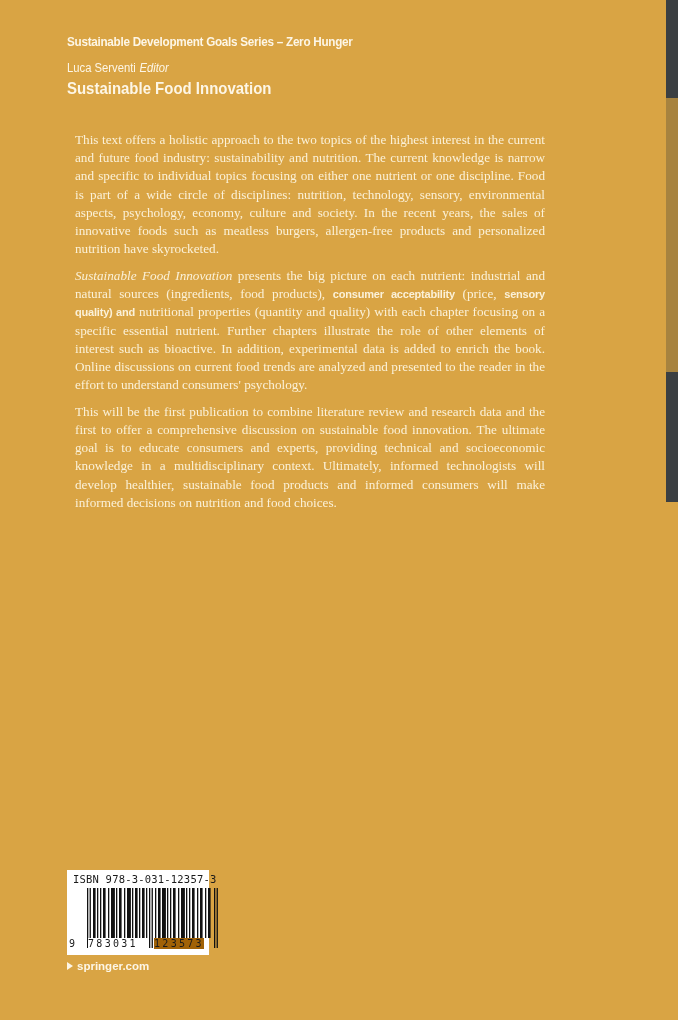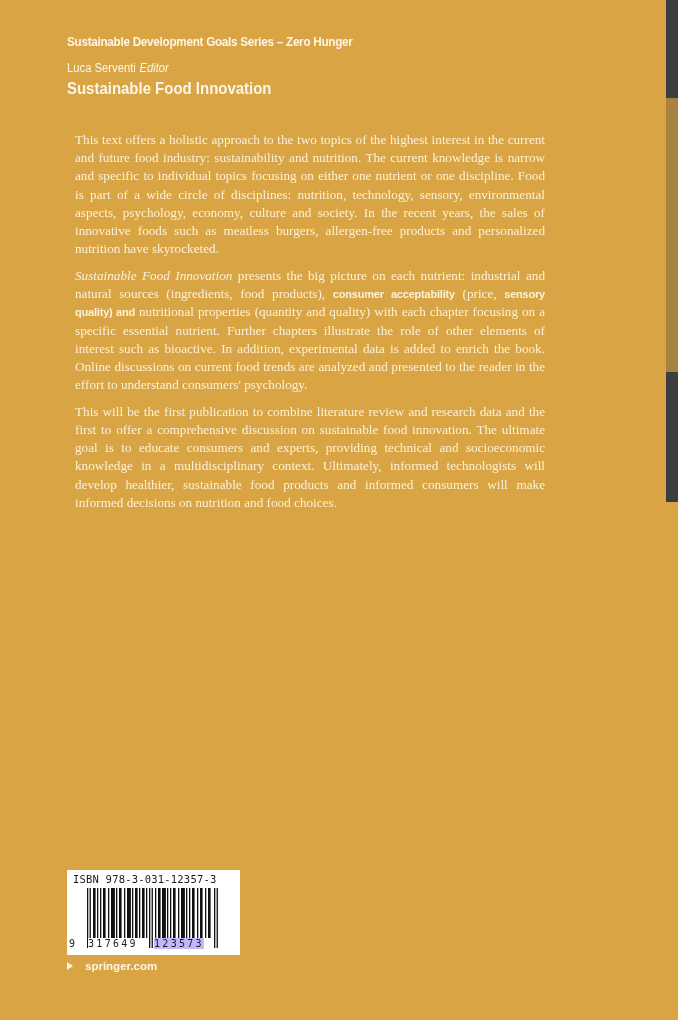--- a/index.html
+++ b/index.html
@@ -85,21 +85,21 @@
       font-family: "Liberation Sans", sans-serif;
       font-weight: bold;
       font-size: 11px;
       letter-spacing: -0.2px;
     }
 
     .barcode-box {
       position: absolute;
       left: 67px;
       top: 870px;
-      width: 173px;
+      width: 142px;
       height: 85px;
       background: #ffffff;
     }
     .isbn-text {
       position: absolute;
       left: 6px;
       top: 3px;
       font-family: "DejaVu Sans Mono", monospace;
       font-size: 10.5px;
       color: #1a1a1a;
@@ -118,35 +118,35 @@
       left: 2px;
       top: 68px;
       width: 152px;
       font-family: "DejaVu Sans Mono", monospace;
       font-size: 10px;
       color: #1a1a1a;
       white-space: nowrap;
     }
     .ean-digits .first { position: absolute; left: 0; }
     .ean-digits .left6 { position: absolute; left: 19px; letter-spacing: 2.3px; background: #fff; }
-    .ean-digits .right6 { position: absolute; left: 85px; letter-spacing: 2.3px; background: #c4b5fd; }
+    .ean-digits .right6 { position: absolute; left: 85px; letter-spacing: 2.3px; background: #a16207; }
 
     .springer-link {
       position: absolute;
       left: 67px;
       top: 960px;
       font-family: "Liberation Sans", sans-serif;
       font-weight: bold;
       font-size: 11.5px;
       color: #fdf6e6;
       text-decoration: none;
       white-space: nowrap;
       display: flex;
       align-items: center;
-      gap: 12px;
+      gap: 4px;
     }
     .springer-link .arrow {
       width: 0;
       height: 0;
       border-top: 4px solid transparent;
       border-bottom: 4px solid transparent;
       border-left: 6px solid #fdf6e6;
       display: inline-block;
     }
   </style>
@@ -208,21 +208,21 @@
       <rect x="110" y="0" width="1.3" height="50"></rect>
       <rect x="113" y="0" width="2.6" height="50"></rect>
       <rect x="118" y="0" width="1.3" height="50"></rect>
       <rect x="121" y="0" width="2.6" height="50"></rect>
       <rect x="127" y="0" width="1.3" height="60"></rect>
       <rect x="129.6" y="0" width="1.3" height="60"></rect>
     </g>
   </svg>
   <div class="ean-digits">
     <span class="first">9</span>
-    <span class="left6">317649</span>
+    <span class="left6">783031</span>
     <span class="right6">123573</span>
   </div>
 </div>
 
 <a class="springer-link">
   <span class="arrow"></span>
   <span>springer.com</span>
 </a>
 
 </body></html>

